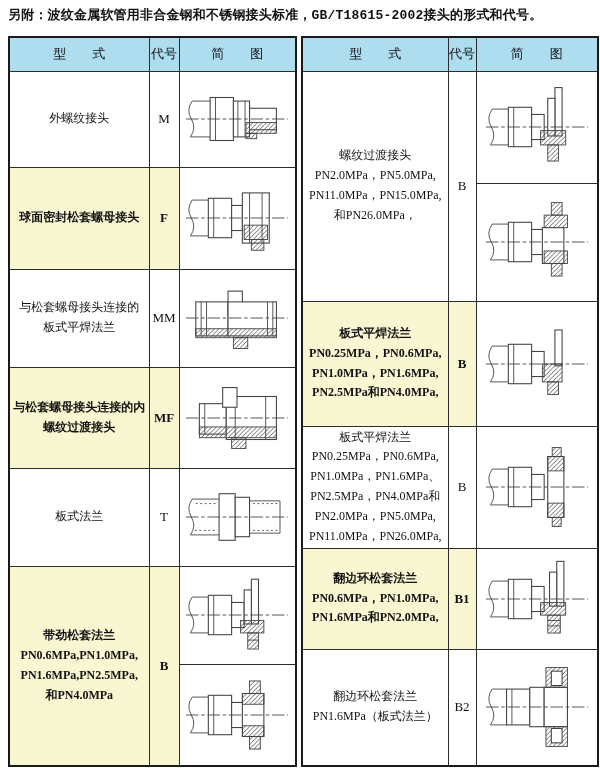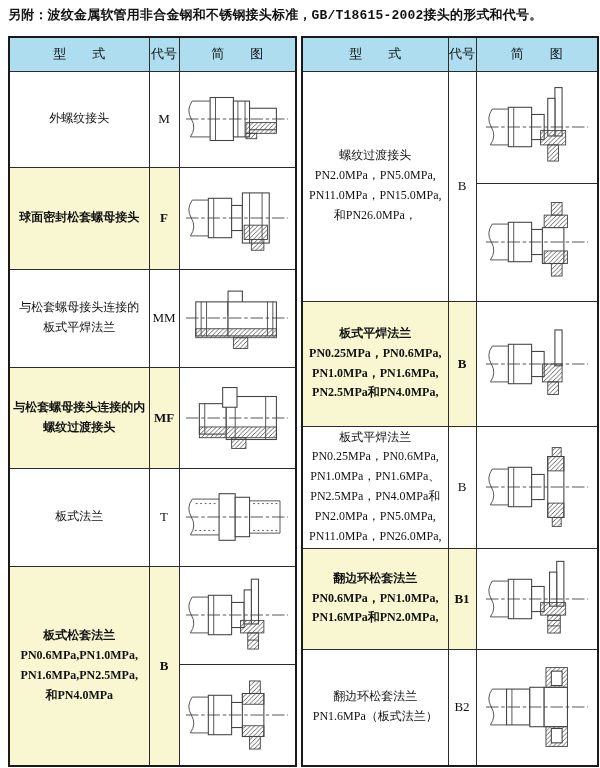--- a/index.html
+++ b/index.html
@@ -151,21 +151,21 @@
                 <line x1="74" y1="66" x2="108" y2="66" stroke="#444" stroke-width="1"></line>
                 <line x1="108" y1="30" x2="108" y2="66" stroke="#444" stroke-width="1"></line>
                 <line x1="78" y1="33" x2="106" y2="33" stroke="#444" stroke-width="1" stroke-dasharray="2 3"></line>
                 <line x1="78" y1="63" x2="106" y2="63" stroke="#444" stroke-width="1" stroke-dasharray="2 3"></line>
                 <line x1="3" y1="48" x2="117" y2="48" stroke="#444" stroke-width="1" stroke-dasharray="14 3 4 3"></line>
               </svg>
             </div>
           </td>
     </tr>
     <tr style="height:98px">
-      <td class="type hl" rowspan="2">板式松套法兰
+      <td class="type hl" rowspan="2">带劲松套法兰
 PN0.6MPa,PN1.0MPa,
 PN1.6MPa,PN2.5MPa,
 和PN4.0MPa</td>
       <td class="code hl" rowspan="2">B</td>
       <td class="diagc">
             <div class="diag">
               <svg viewBox="0 0 120 96" width="114" height="86">
                 <path d="M10,28 Q3,38 9,48 Q15,58 8,68" fill="none" stroke="#444" stroke-width="1"></path>
                 <line x1="10" y1="28" x2="28" y2="28" stroke="#444" stroke-width="1"></line>
                 <line x1="8" y1="68" x2="28" y2="68" stroke="#444" stroke-width="1"></line>

